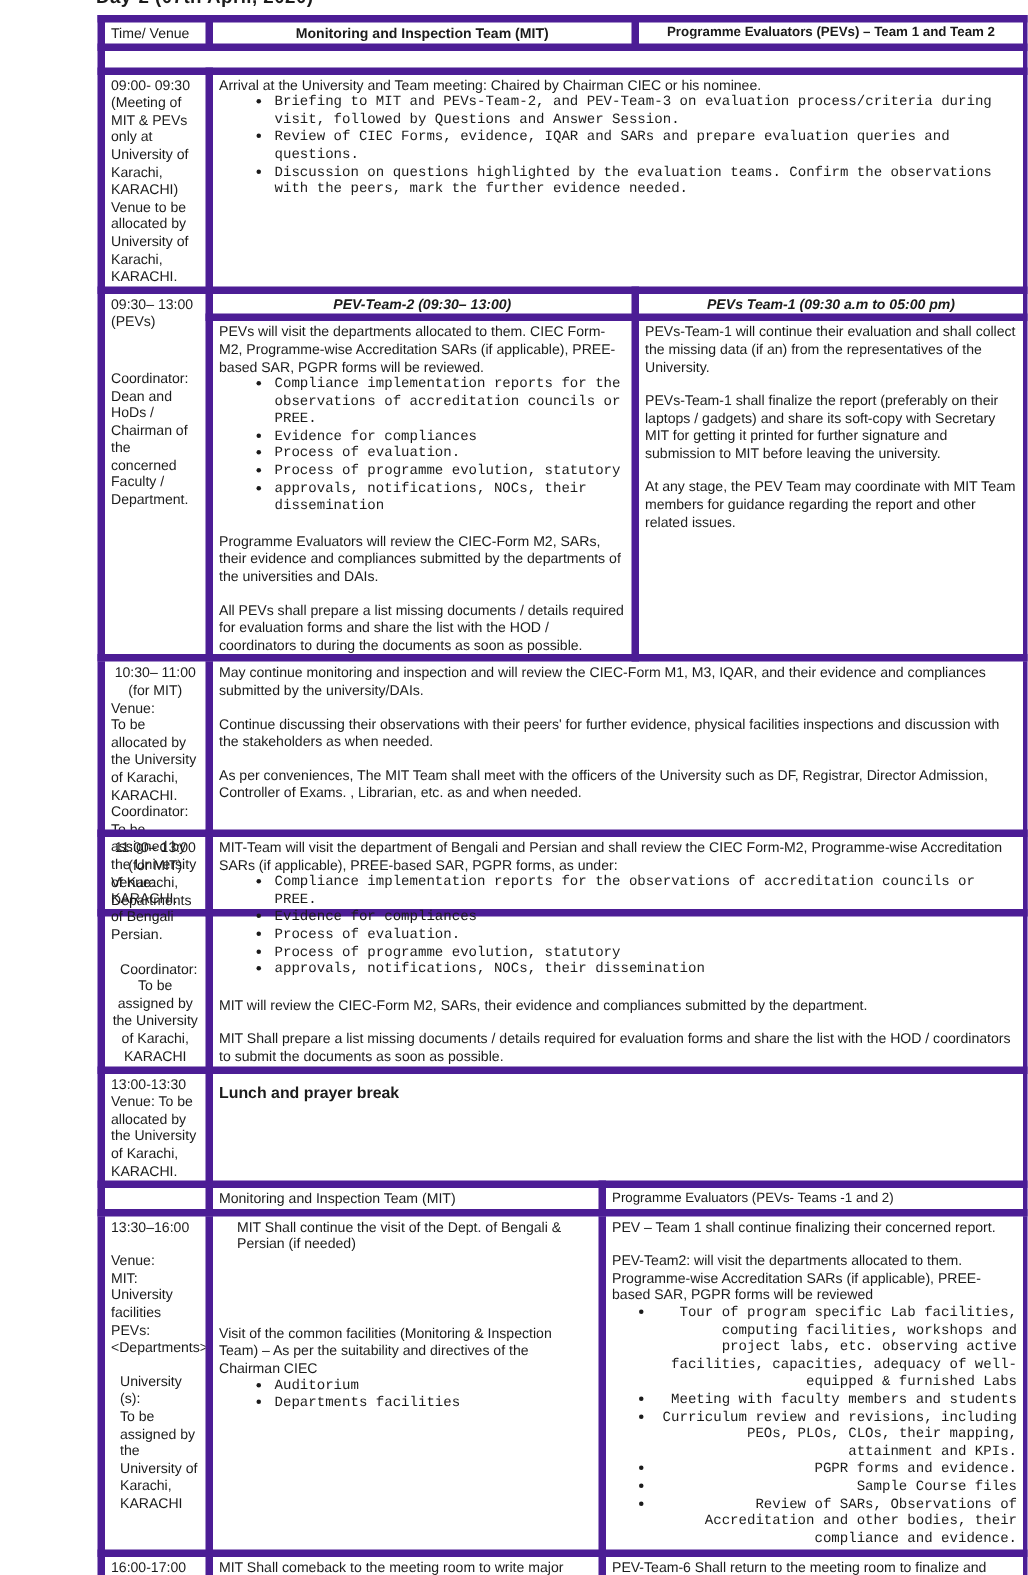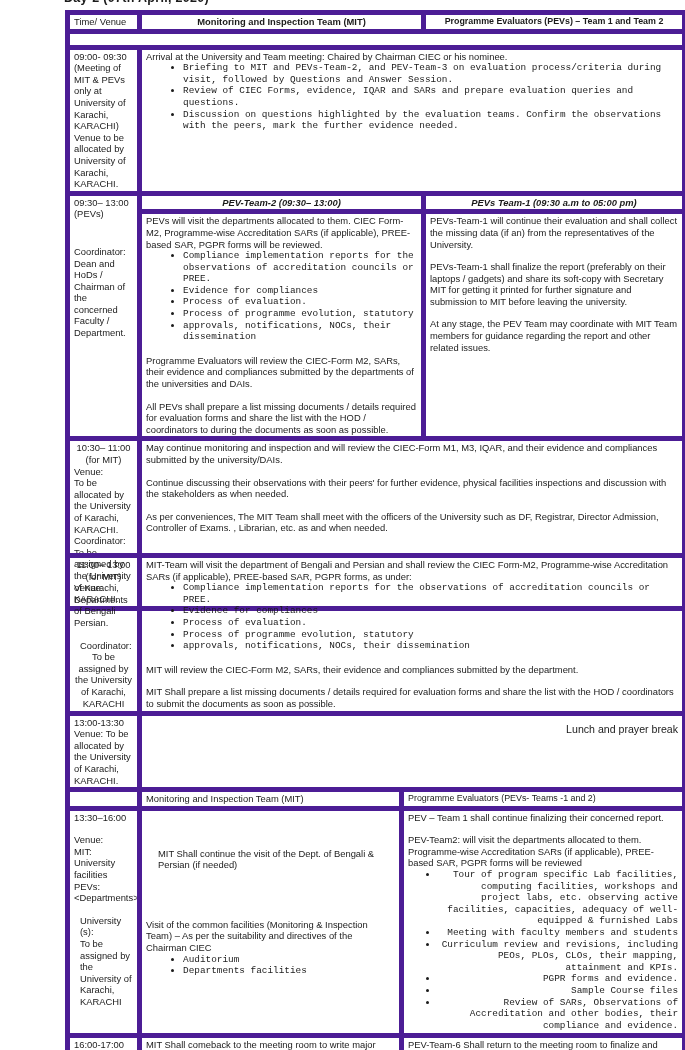--- a/index.html
+++ b/index.html
@@ -36,24 +36,24 @@
   ul{margin:0 0 1px 0;padding-left:37px;font-family:Liberation Mono, monospace;}
   ul.tight{padding-left:30px;text-align:right;}
   li{margin:0;padding:0;}
   .gap{height:11px;}
   .gap26{height:26px;}
   .gap50{height:48px;}
   .hdr-c{ text-align:center;font-weight:bold;}
   .hdr-pev{font-size:8.9px;}
   .subhdr{font-weight:bold;text-align:center;font-style:italic;}
   .lunch{
-    font-weight:normal;text-align:right;font-size:10.6px;
+    font-weight:bold;text-align:left;font-size:10.6px;
     padding-top:8px;
   }
-  .ind{padding-left:12px;margin-top:36px;}
+  .ind{padding-left:12px;}
   .ind6{padding-left:6px;}
 </style>
 </head>
 <body>
 
 <div class="doc-title">Day-2   (07th April, 2020)</div>
 
 <table id="t1">
   <colgroup>
       <col style="width:72px">

